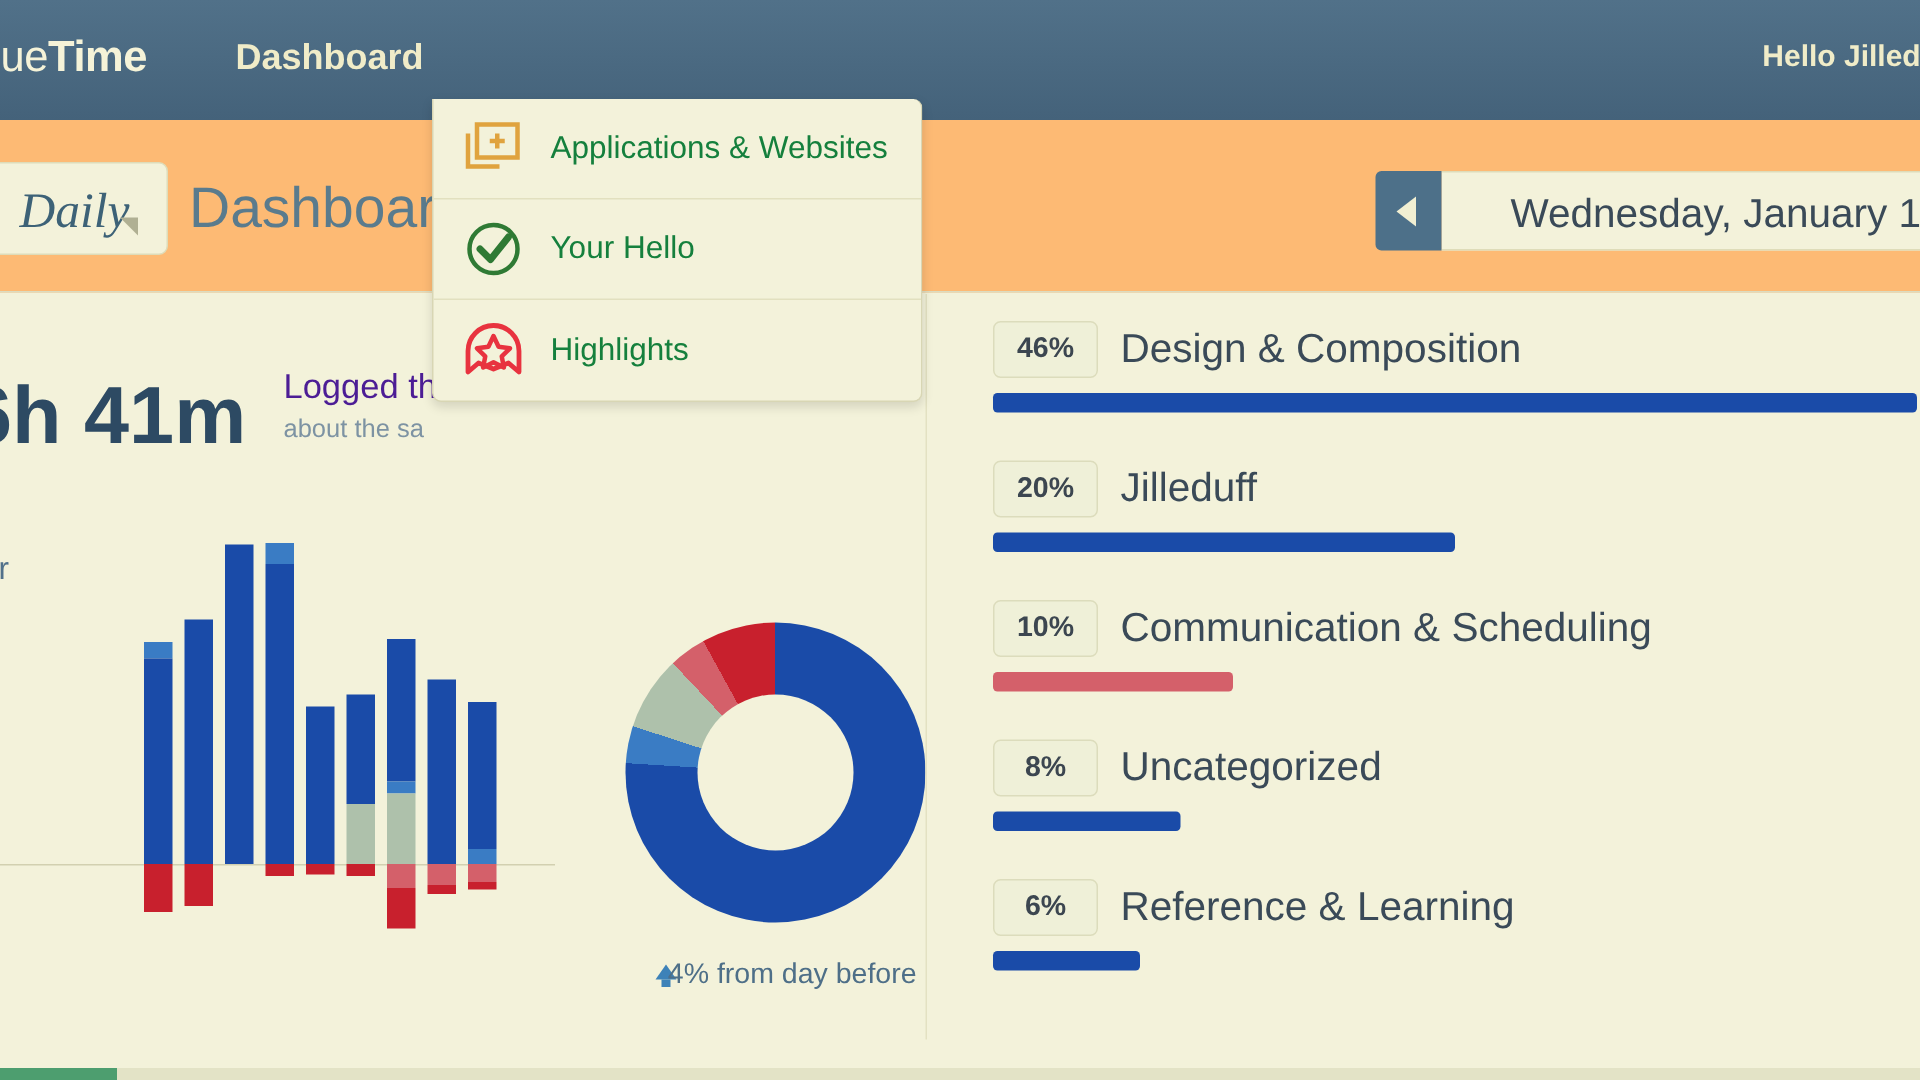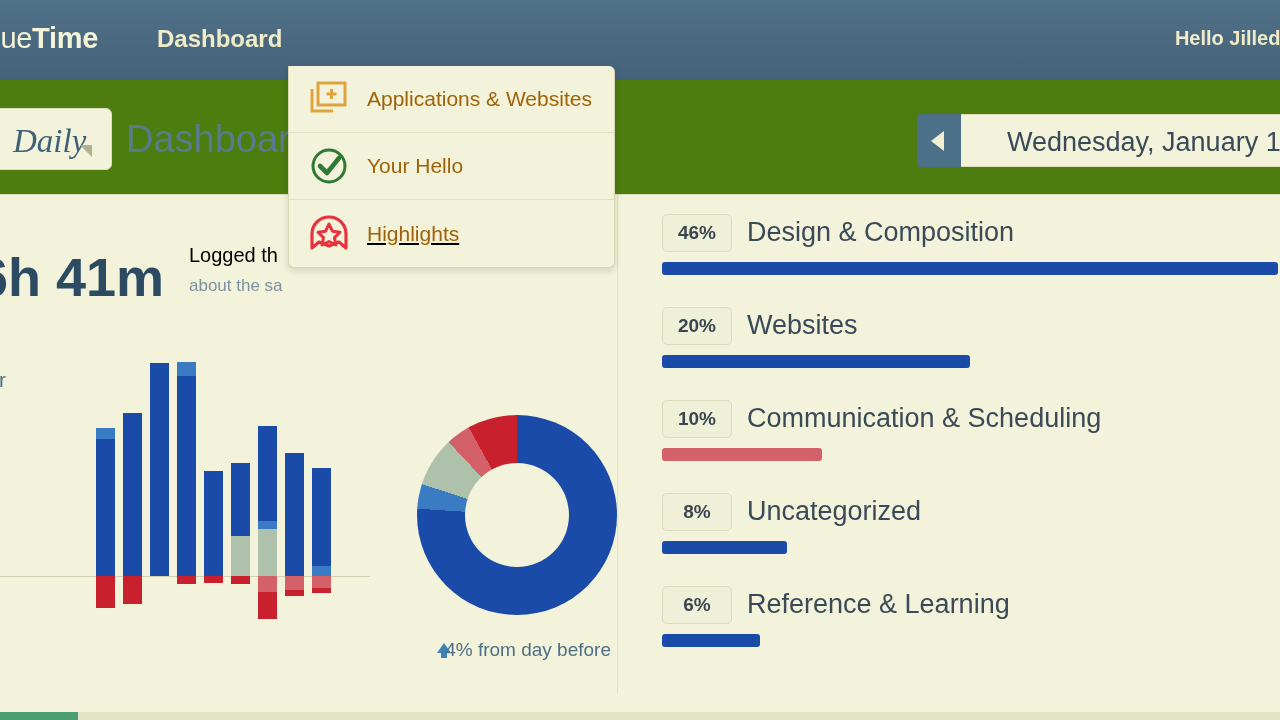--- a/index.html
+++ b/index.html
@@ -64,33 +64,33 @@
     border-radius: 0 6px 6px 6px;
     box-shadow: 0 3px 7px rgba(0,0,0,0.13);
     z-index: 35;
   }
   .dd-item {
     position: relative; height: 67px;
     display: flex; align-items: center;
     border-bottom: 1px solid #e2e0bf;
     padding-left: 18px;
   }
-  .dd-item:last-child { border-bottom: none; text-decoration: underline; }
+  .dd-item:last-child { border-bottom: none; }
   .dd-icon {
     width: 44px; height: 44px; flex: 0 0 44px;
     display: flex; align-items: center; justify-content: center;
   }
   .dd-label {
-    margin-left: 16px; font-size: 21px; color: #a16207; white-space: nowrap;
+    margin-left: 16px; font-size: 21px; color: #15803d; white-space: nowrap;
   }
 
   
   .subbar {
     position: absolute; left: 0; top: 80px; width: 1280px; height: 115px;
-    background: #4d7c0f;
+    background: #fdba74;
     border-bottom: 1px solid #dcdcc0;
     z-index: 10;
   }
   .period-tab {
     position: absolute; left: -18px; top: 28px; width: 130px; height: 62px;
     background: #f3f2da;
     border: 1px solid #dedcb9;
     border-radius: 6px;
   }
   .period-label {
@@ -143,21 +143,21 @@
     background: #f3f2da; border-left: 1px solid #e3e1c2;
   }
 
   
   .big-time {
     position: absolute; left: -22px; top: 50px;
     font-size: 54px; font-weight: 700; color: #2d4a63; white-space: nowrap;
   }
   .logged-main {
     position: absolute; left: 189px; top: 48px;
-    font-size: 20px; color: #000000; white-space: nowrap;
+    font-size: 23px; color: #4c1d95; white-space: nowrap;
   }
   .logged-sub {
     position: absolute; left: 189px; top: 80px;
     font-size: 17px; color: #7d93a3; white-space: nowrap;
   }
   .perhour-label {
     position: absolute; left: -36px; top: 172px;
     font-size: 21px; color: #51718a; white-space: nowrap;
   }
 
@@ -381,21 +381,21 @@
 
     <div class="panel-right">
       <div id="cats">
           <div class="cat-row" style="top: 18px;">
             <div class="cat-badge">46%</div>
             <div class="cat-name">Design &amp; Composition</div>
             <div class="cat-bar" style="width: 616px; background: rgb(26, 75, 168);"></div>
           </div>
           <div class="cat-row" style="top: 111px;">
             <div class="cat-badge">20%</div>
-            <div class="cat-name">Websites</div>
+            <div class="cat-name">Jilleduff</div>
             <div class="cat-bar" style="width: 308px; background: rgb(26, 75, 168);"></div>
           </div>
           <div class="cat-row" style="top: 204px;">
             <div class="cat-badge">10%</div>
             <div class="cat-name">Communication &amp; Scheduling</div>
             <div class="cat-bar" style="width: 160px; background: rgb(212, 96, 106);"></div>
           </div>
           <div class="cat-row" style="top: 297px;">
             <div class="cat-badge">8%</div>
             <div class="cat-name">Uncategorized</div>

